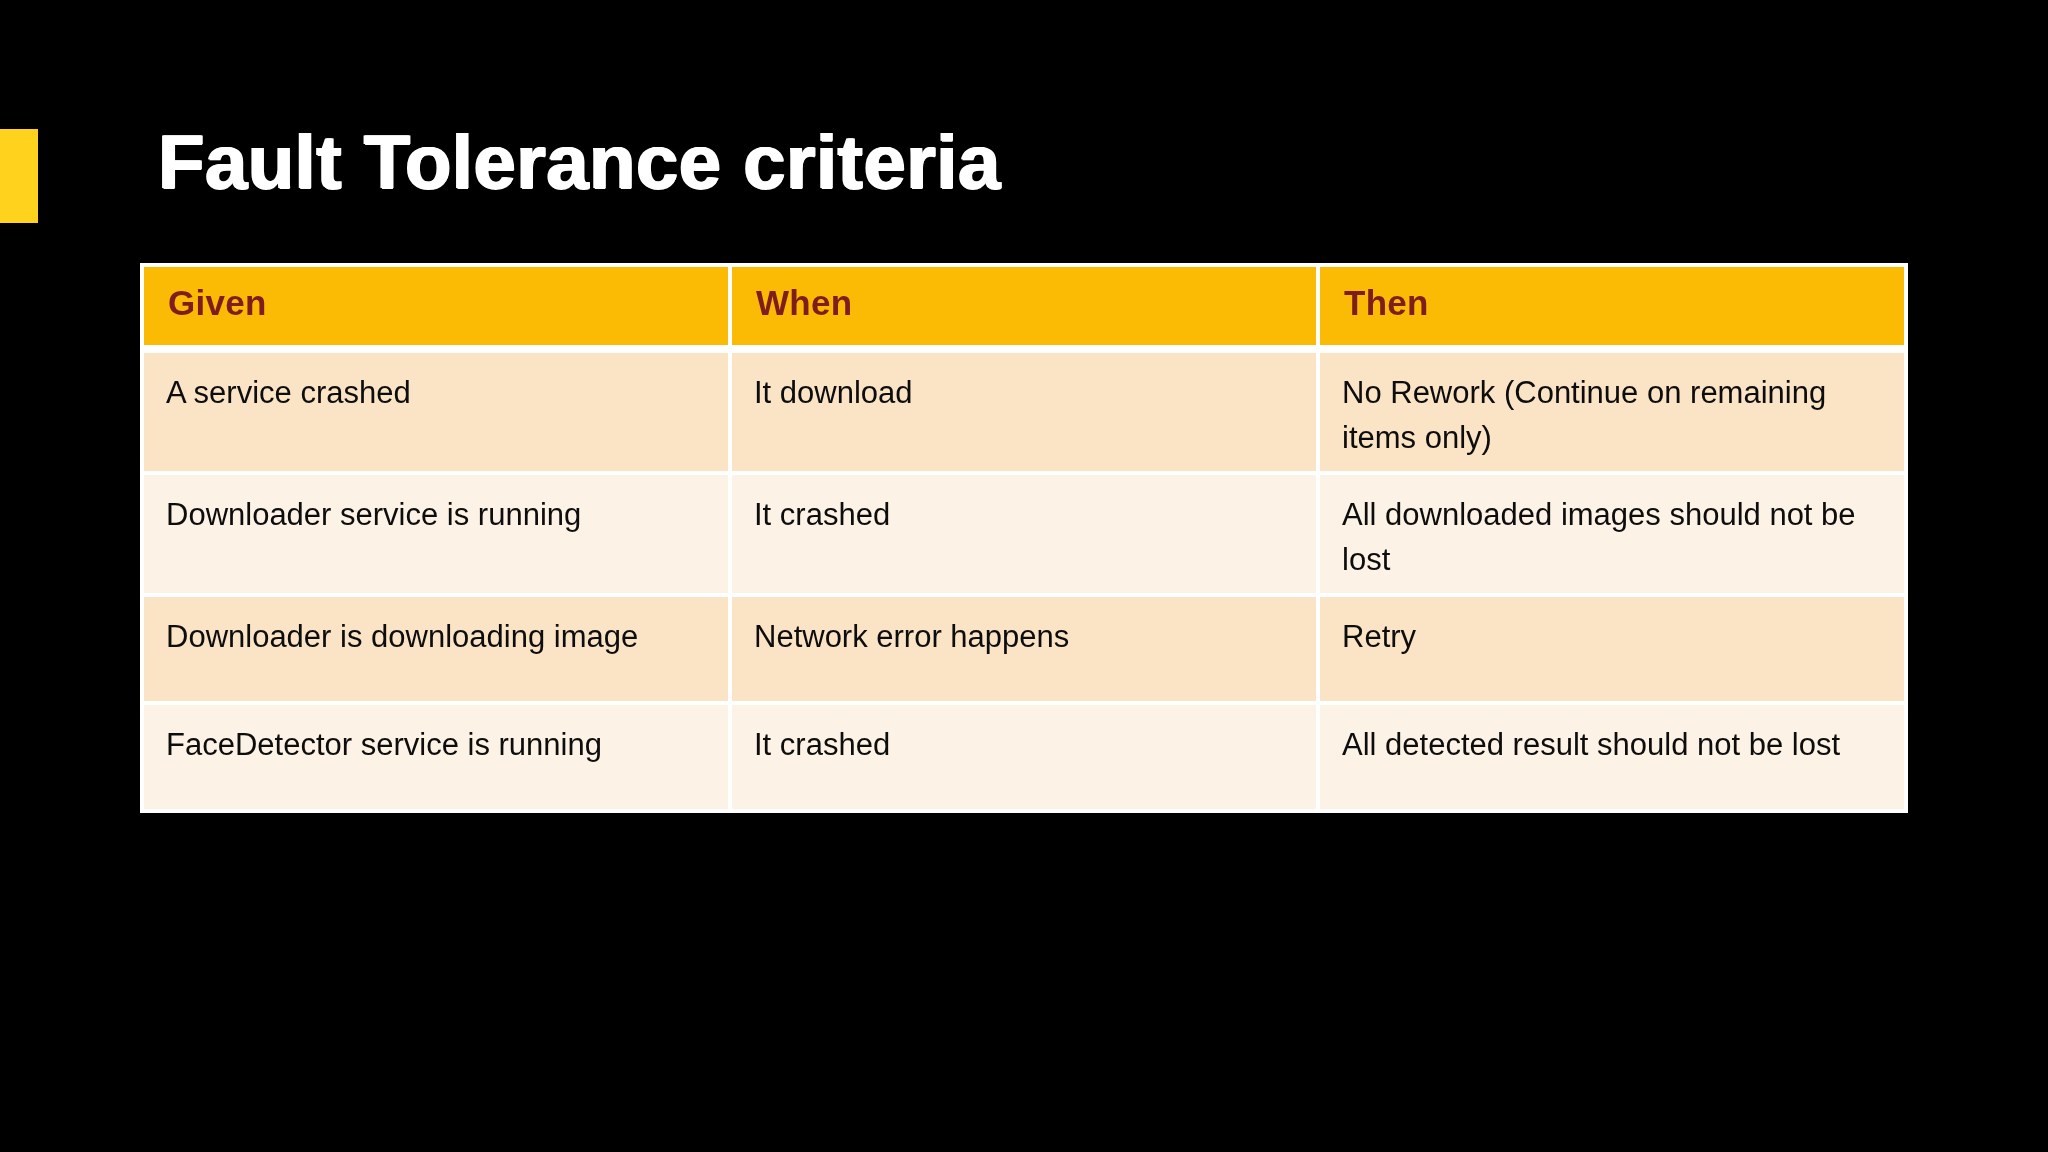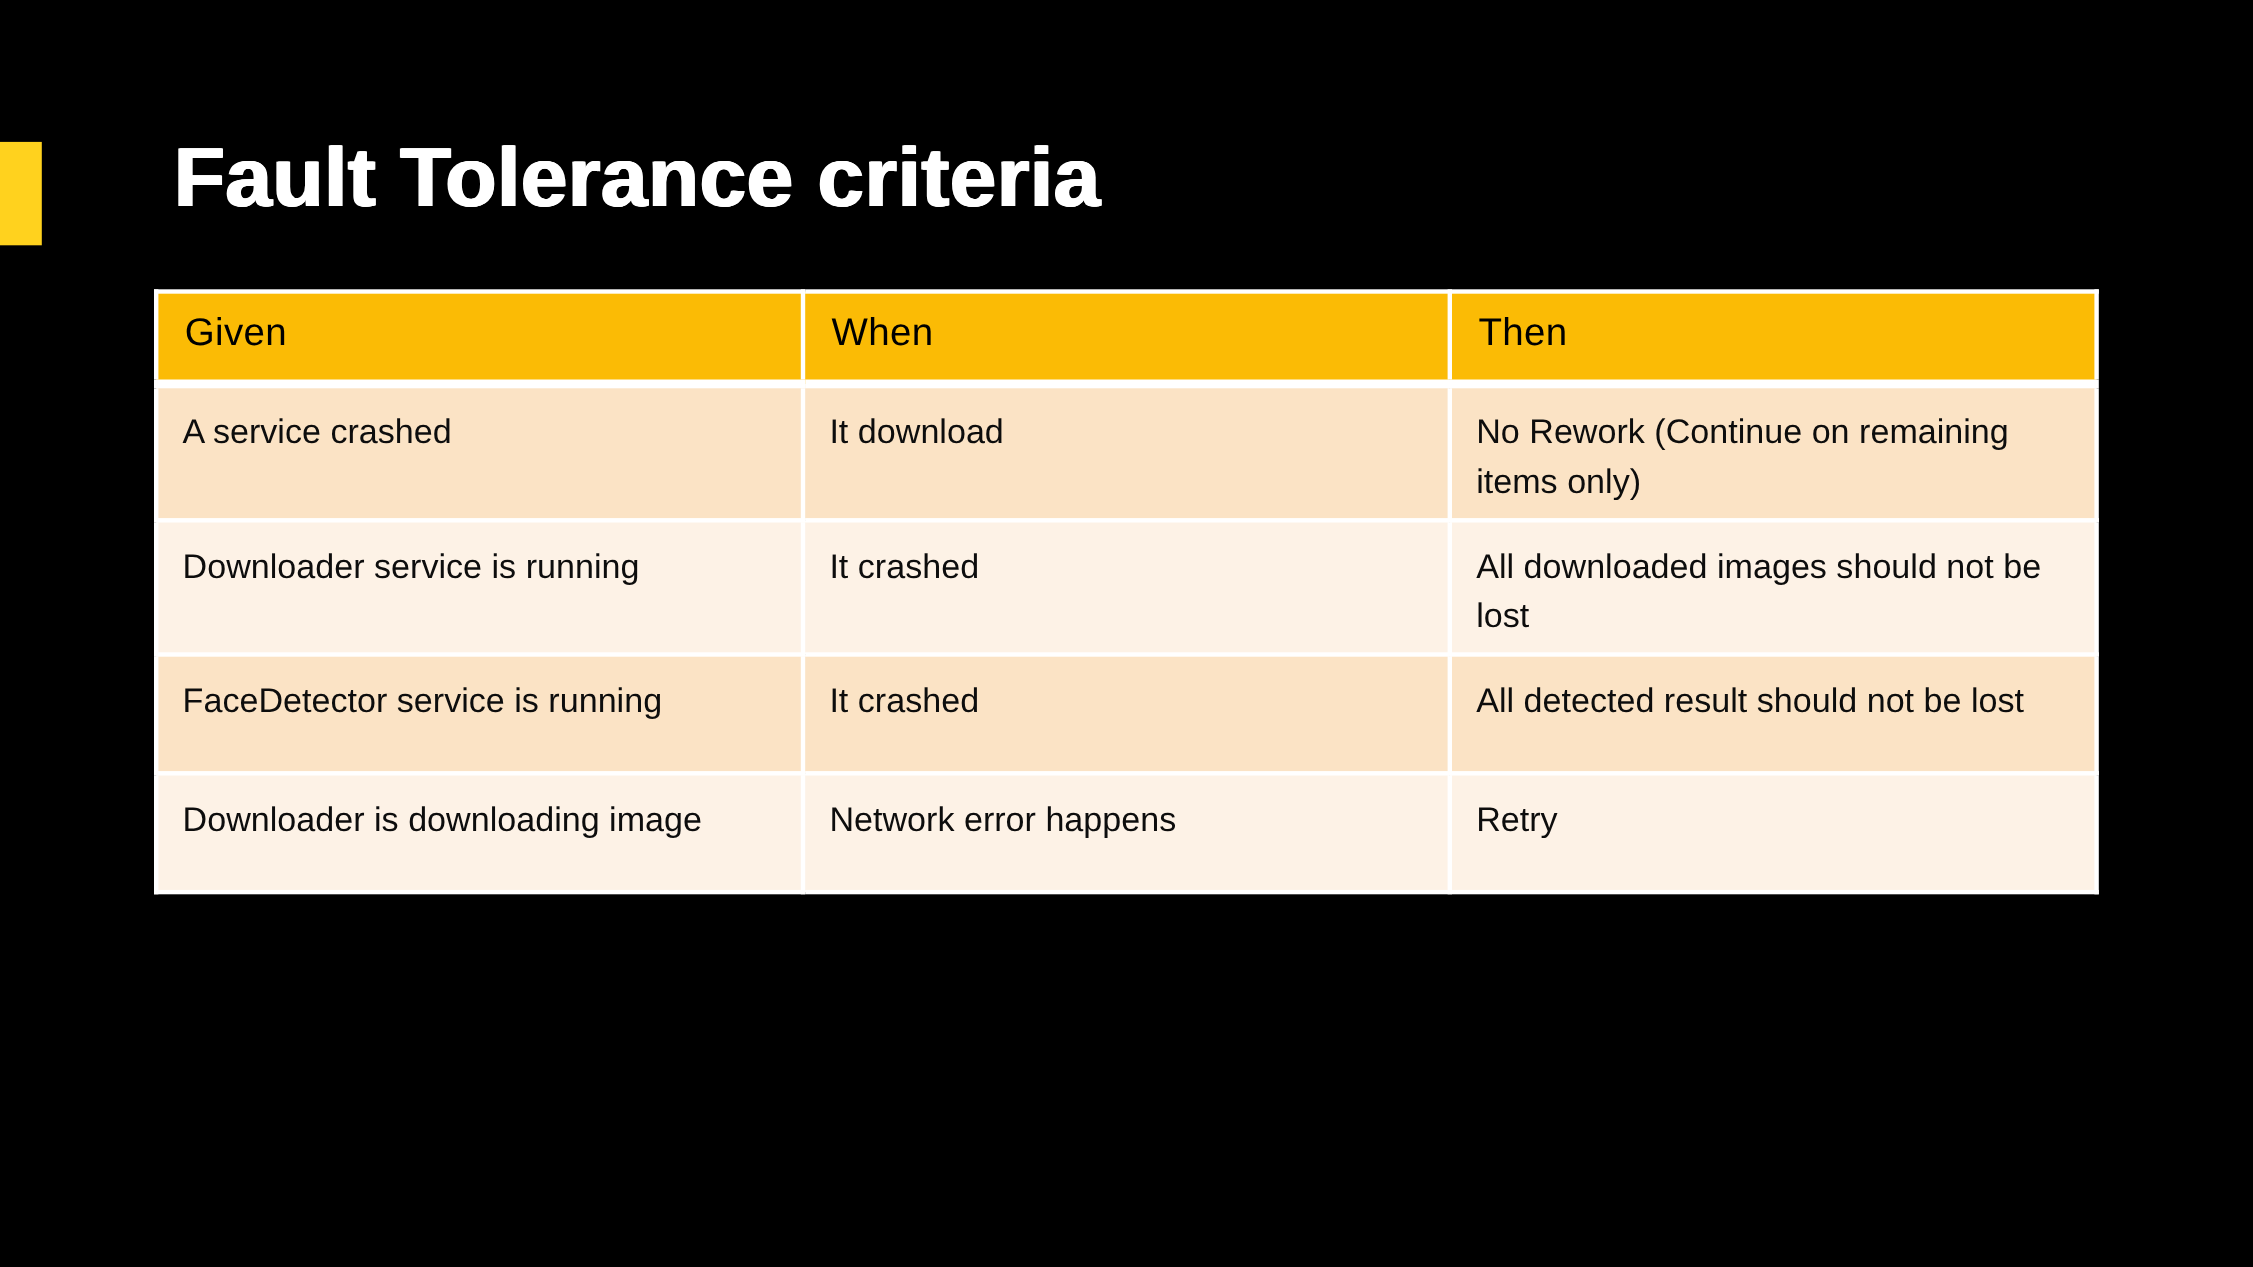--- a/index.html
+++ b/index.html
@@ -51,23 +51,23 @@
     border: 4px solid #ffffff;
     vertical-align: top;
     text-align: left;
     box-sizing: border-box;
   }
   .criteria-table th {
     height: 84px;
     padding: 16px 24px 10px 24px;
     background: var(--header-bg, #FBBB05);
     border-bottom-width: 8px;
-    color: #000000;
+    color: #7f1d1d;
     font-size: 35px;
-    font-weight: normal;
+    font-weight: bold;
     letter-spacing: 0.3px;
   }
   .criteria-table td {
     height: 108px;
     padding: 18px 26px 10px 22px;
     color: #0d0d0d;
     font-size: 31px;
     font-weight: 400;
     line-height: 1.45;
   }
@@ -98,24 +98,24 @@
         <td>A service crashed</td>
         <td>It download</td>
         <td>No Rework (Continue on remaining items only)</td>
       </tr>
       <tr>
         <td>Downloader service is running</td>
         <td>It crashed</td>
         <td>All downloaded images should not be lost</td>
       </tr>
       <tr>
+        <td>Downloader is downloading image</td>
+        <td>Network error happens</td>
+        <td>Retry</td>
+      </tr>
+      <tr>
         <td>FaceDetector service is running</td>
         <td>It crashed</td>
         <td>All detected result should not be lost</td>
-      </tr>
-      <tr>
-        <td>Downloader is downloading image</td>
-        <td>Network error happens</td>
-        <td>Retry</td>
       </tr>
     </tbody>
   </table>
 </div>
 
 </body></html>

